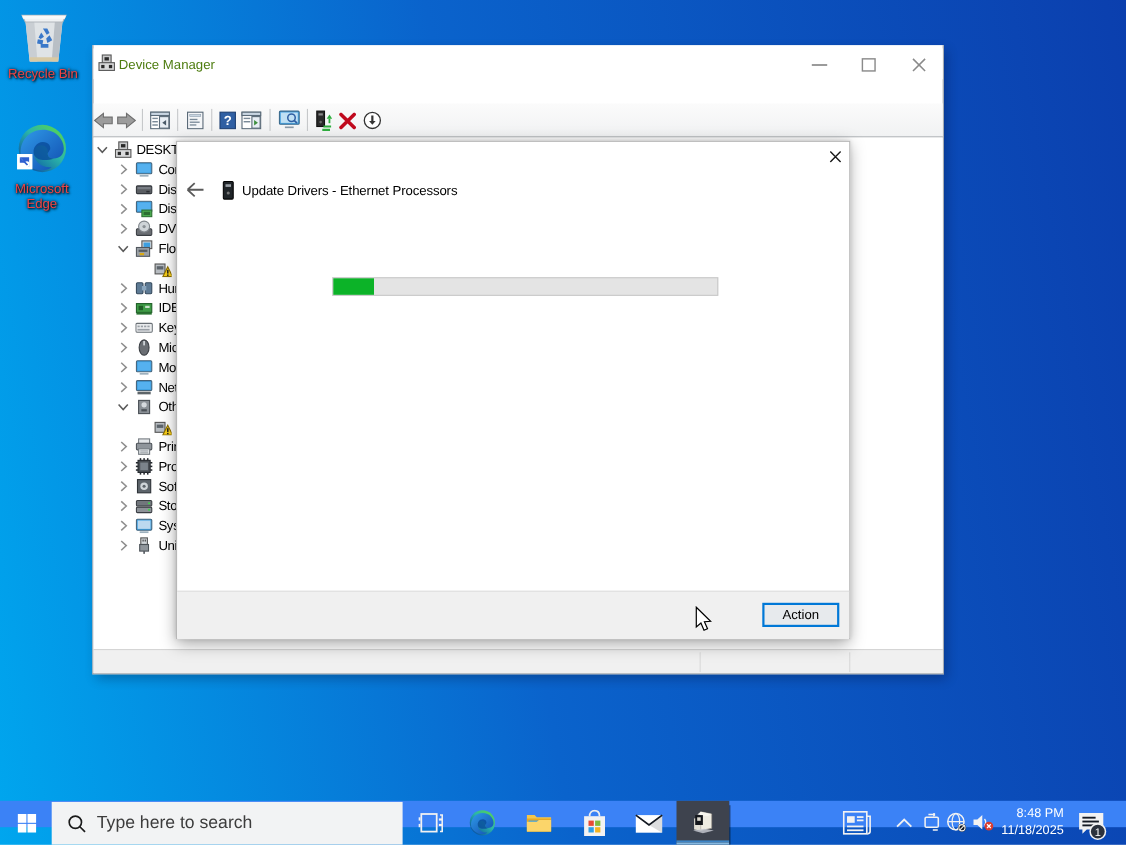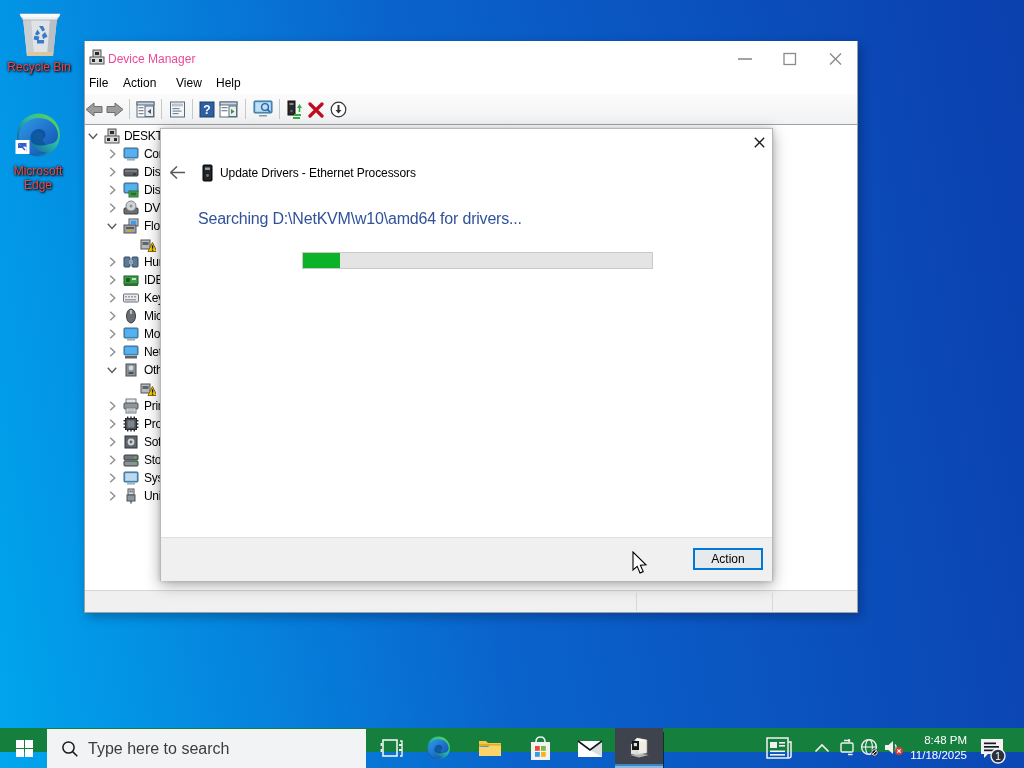--- a/index.html
+++ b/index.html
@@ -13,21 +13,21 @@
 
 
 .dlabel { position:absolute; color:#ef4444; font-size:12px; text-align:center;
   text-shadow:1px 1px 2px #000, 0 0 3px #000; line-height:14px; }
 
 
 #win { position:absolute; left:84px; top:41px; width:774px; height:572px;
   background:#fff; border:1px solid #9aa0a6; border-top:none; box-shadow:3px 4px 10px rgba(0,10,40,0.3); }
 #win-topline { position:absolute; left:84px; top:41px; width:774px; height:3px; background:#1b67c0; }
 #titlebar { position:absolute; left:0; top:3px; width:100%; height:28px; background:#fff; }
-#titletext { position:absolute; left:23px; top:8px; font-size:12px; color:#ec4899; }
+#titletext { position:absolute; left:23px; top:8px; font-size:12px; color:#4d7c0f; }
 #menubar { position:absolute; left:0; top:31px; width:100%; height:22px; background:#fff; font-size:12px; color:#000; }
 #menubar span { position:absolute; top:4px; }
 #toolbar { position:absolute; left:0; top:53px; width:100%; height:31px;
   background:linear-gradient(#fbfbfb, #f1f2f3); border-bottom:1px solid #9ea3a8; }
 .tsep { position:absolute; top:5px; width:1px; height:20px; background:#c6c8ca; }
 #tree { position:absolute; left:0; top:84px; width:100%; height:465px; background:#fff; overflow:hidden; }
 .trow { position:absolute; height:18px; font-size:12px; color:#000; white-space:nowrap; letter-spacing:-0.3px; }
 .trow .txt { position:absolute; top:2px; }
 .chev { position:absolute; top:3px; width:12px; height:12px; }
 #statusbar { position:absolute; left:0; top:549px; width:100%; height:22px;
@@ -43,21 +43,21 @@
 #dlg-bar { position:absolute; left:141px; top:123px; width:351px; height:17px;
   background:#e4e4e4; border:1px solid #c9c9c9; }
 #dlg-fill { position:absolute; left:0; top:0; width:37px; height:15px; background:#0cb328; }
 #dlg-footer { position:absolute; left:0; top:408px; width:100%; height:44px;
   background:#f0f0f0; border-top:1px solid #dfdfdf; }
 #cancel { position:absolute; left:532px; top:419px; width:70px; height:22px;
   background:#e7eaed; border:2px solid #0078d7; font-size:12px; color:#000;
   text-align:center; line-height:18px; }
 
 
-#taskbar { position:absolute; left:0; top:728px; width:1024px; height:24px; background:#15803d; }
+#taskbar { position:absolute; left:0; top:728px; width:1024px; height:24px; background:#3b82f6; }
 #searchbox { position:absolute; left:47px; top:1px; width:319px; height:39px;
   background:#f2f3f4; color:#3c3c3c; font-size:16px; }
 #searchbox span { position:absolute; left:41px; top:11px; }
 #dmbtn { position:absolute; left:615px; top:0; width:48px; height:40px; background:#3e434e; }
 #dmbtn .ul1 { position:absolute; left:0; bottom:2px; width:100%; height:2px; background:#3d85c6; }
 #dmbtn .ul2 { position:absolute; left:0; bottom:0; width:100%; height:2px; background:#85b9e2; }
 #clock { position:absolute; left:897px; top:5px; width:70px; color:#fff; font-size:11.5px;
   text-align:right; line-height:15px; }
 </style>
 </head>
@@ -112,26 +112,20 @@
         <rect x="3" y="10" width="3" height="3" fill="#2a2a2a"></rect>
         <rect x="10" y="10" width="3" height="3" fill="#2a2a2a"></rect>
       </svg>
     <div id="titletext">Device Manager</div>
     <svg style="position:absolute;left:650px;top:8px" width="110" height="14" viewBox="0 0 110 14">
       <line x1="3" y1="7" x2="17" y2="7" stroke="#7a7a7a" stroke-width="1.4"></line>
       <rect x="49" y="1.5" width="11.5" height="11" fill="none" stroke="#8a8a8a" stroke-width="1.3"></rect>
       <path d="M95 1.5 L106 12.5 M106 1.5 L95 12.5" stroke="#8a8a8a" stroke-width="1.4"></path>
     </svg>
   </div>
-  <div id="menubar">
-    <span style="left:4px;">File</span>
-    <span style="left:38px;">Action</span>
-    <span style="left:91px;">View</span>
-    <span style="left:131px;">Help</span>
-  </div>
   <div id="toolbar">
     <div class="tsep" style="left:44px;"></div>
     <div class="tsep" style="left:76px;"></div>
     <div class="tsep" style="left:107px;"></div>
     <div class="tsep" style="left:160px;"></div>
     <div class="tsep" style="left:194px;"></div>
 
     <svg style="position:absolute;left:0px;top:7px" width="18" height="17" viewBox="0 0 18 17">
         <path d="M1 8.5 L9 2 L9 5.5 L17 5.5 L17 11.5 L9 11.5 L9 15 Z" fill="#9c9c9c" stroke="#6e6e6e"></path>
       </svg>
@@ -470,21 +464,20 @@
     </svg>
   <svg id="dlg-back" style="position:absolute;left:8px;top:36px" width="17" height="15" viewBox="0 0 17 15">
       <path d="M1.5 7.5 L16 7.5 M1.5 7.5 L8 1.5 M1.5 7.5 L8 13.5" stroke="#5a5a5a" stroke-width="1.6" fill="none"></path>
     </svg>
   <svg id="dlg-icon" style="position:absolute;left:41px;top:35px" width="11" height="18" viewBox="0 0 11 18">
       <rect x="1" y="1" width="9" height="16" rx="1" fill="#1f2428" stroke="#000"></rect>
       <rect x="3" y="3.5" width="5" height="2.4" fill="#9aa0a6"></rect>
       <circle cx="5.5" cy="11.5" r="1.4" fill="#777"></circle>
     </svg>
   <div id="dlg-title">Update Drivers - Ethernet Processors</div>
-  <div id="dlg-search">Searching D:\NetKVM\w10\amd64 for drivers...</div>
   <div id="dlg-bar">
       <div id="dlg-fill"></div>
     </div>
   <div id="dlg-footer"></div>
   <div id="cancel">Action</div>
 </div>
 
 <svg style="position:absolute;left:631px;top:551px;z-index:50" width="20" height="26" viewBox="0 0 20 26">
     <path d="M2 1 L2 19 L6.2 15.4 L9 22 L12.2 20.6 L9.4 14.2 L15 13.8 Z" fill="#fff" stroke="#000" stroke-width="1.1"></path>
   </svg>

